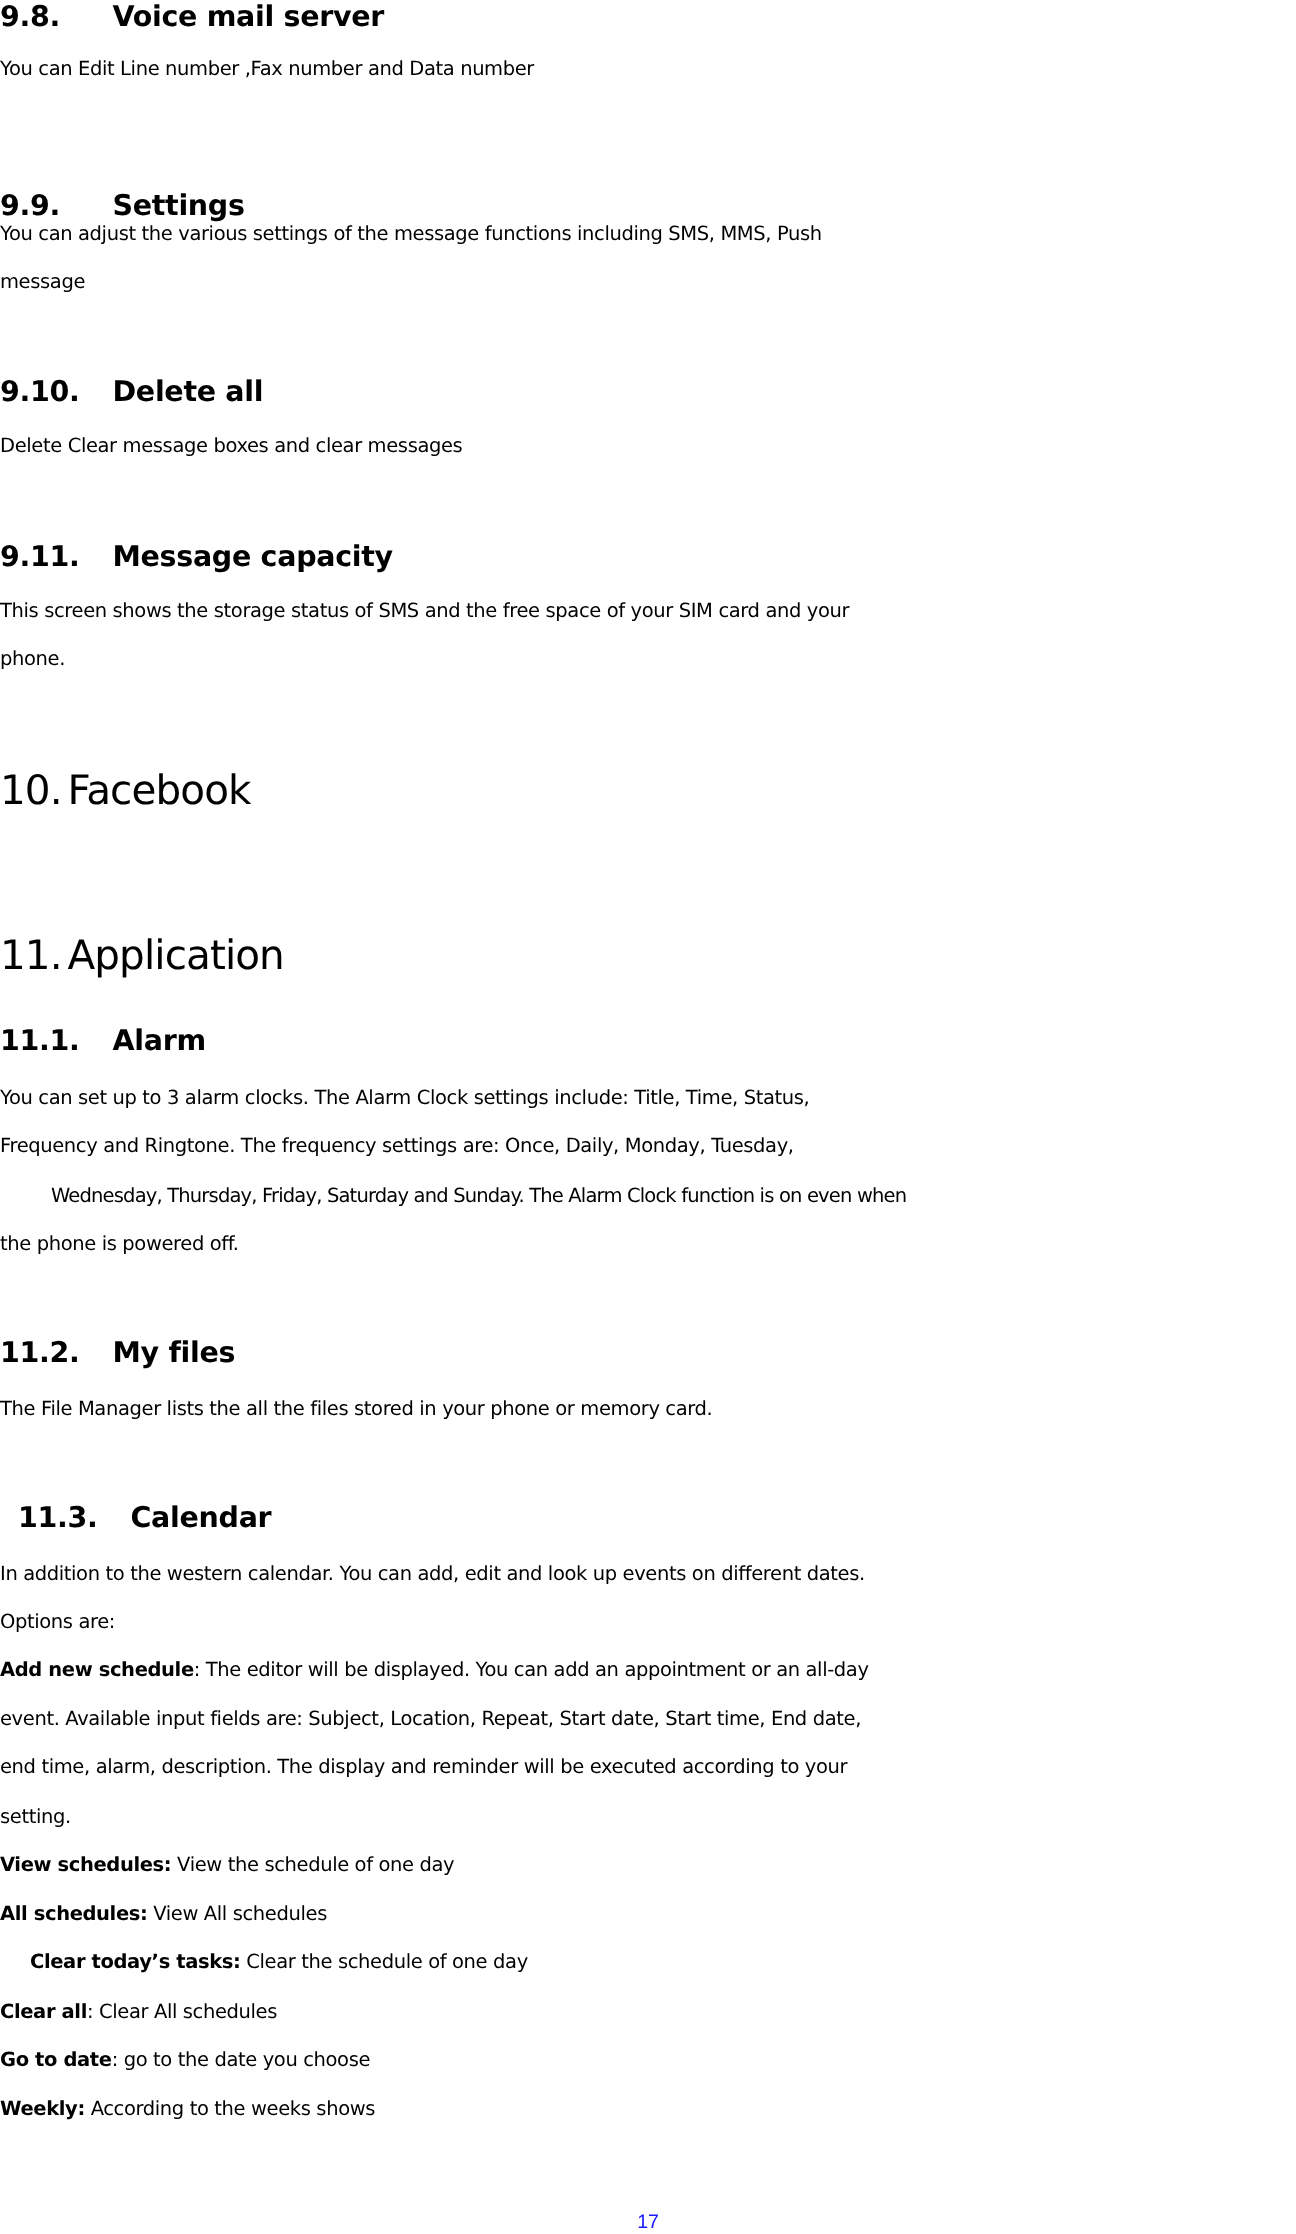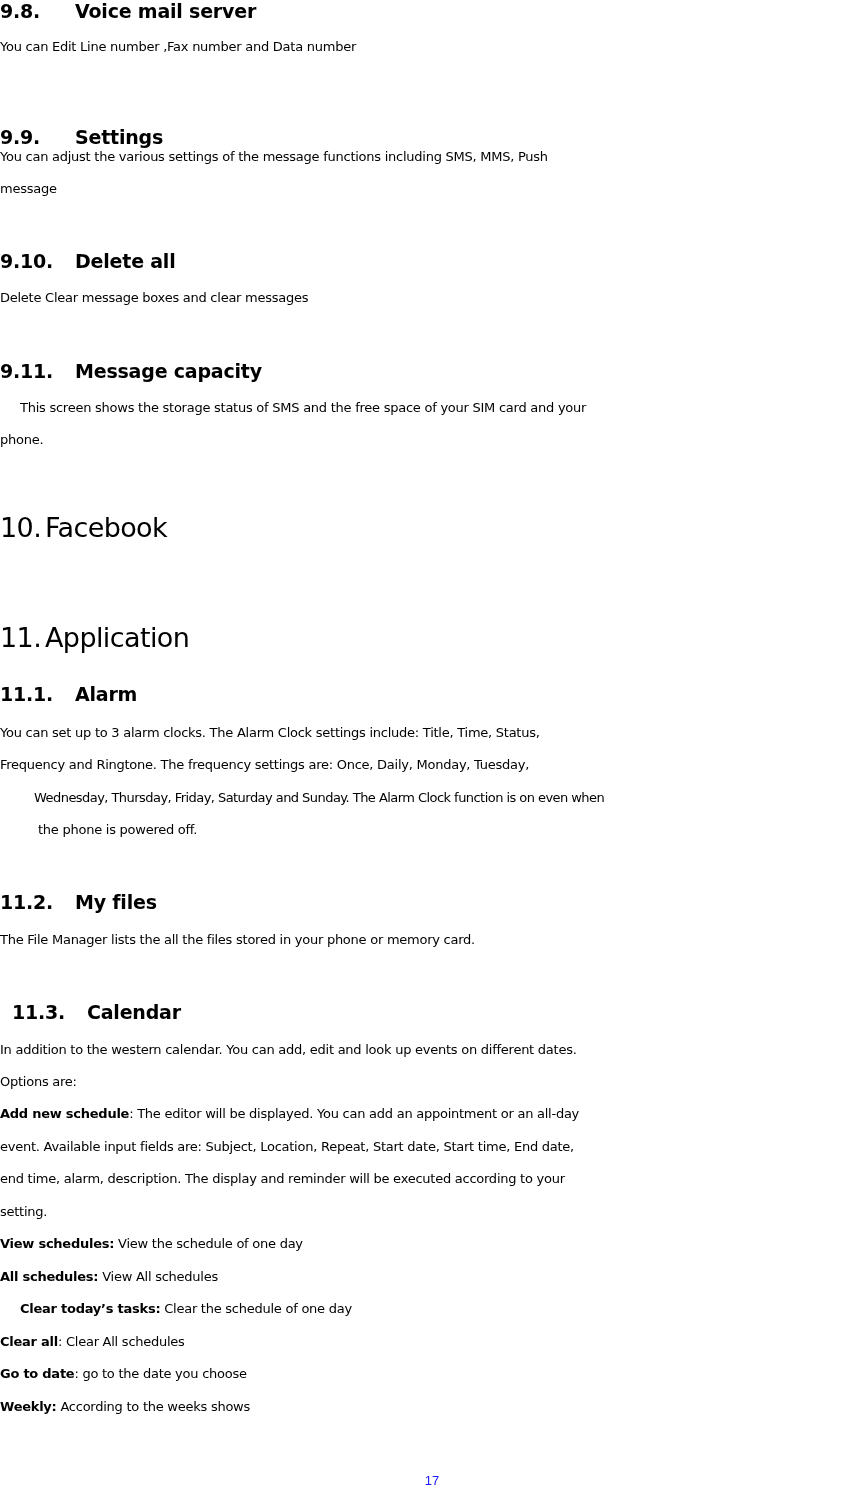--- a/index.html
+++ b/index.html
@@ -43,38 +43,38 @@
 <div class="abs p" style="top:173px;">message</div>
 
 <div class="abs h2" style="top:250px;">
   <span class="num">9.10.</span><span>Delete all</span>
 </div>
 <div class="abs p" style="top:282px;text-align:center;">Delete Clear message boxes and clear messages</div>
 
 <div class="abs h2" style="top:360px;">
   <span class="num">9.11.</span><span>Message capacity</span>
 </div>
-<div class="abs p" style="top:392px;padding-left:20px;">This screen shows the storage status of SMS and the free space of your SIM card and your</div>
+<div class="abs p" style="top:392px;">This screen shows the storage status of SMS and the free space of your SIM card and your</div>
 <div class="abs p" style="top:424px;">phone.</div>
 
 <div class="abs h1" style="top:512px;">
   <span class="num">10.</span><span>Facebook</span>
 </div>
 
 <div class="abs h1" style="top:622px;">
   <span class="num">11.</span><span>Application</span>
 </div>
 
 <div class="abs h2" style="top:683px;">
   <span class="num">11.1.</span><span>Alarm</span>
 </div>
 <div class="abs p" style="top:717px;">You can set up to 3 alarm clocks. The Alarm Clock settings include: Title, Time, Status,</div>
 <div class="abs p" style="top:749px;">Frequency and Ringtone. The frequency settings are: Once, Daily, Monday, Tuesday,</div>
 <div class="abs p" style="top:782px; letter-spacing:-0.55px;padding-left:34px;">Wednesday, Thursday, Friday, Saturday and Sunday. The Alarm Clock function is on even when</div>
-<div class="abs p" style="top:814px;padding-left:38px;">the phone is powered off.</div>
+<div class="abs p" style="top:814px;">the phone is powered off.</div>
 
 <div class="abs h2" style="top:891px;">
   <span class="num">11.2.</span><span>My files</span>
 </div>
 <div class="abs p" style="top:924px;">The File Manager lists the all the files stored in your phone or memory card.</div>
 
 <div class="abs h2" style="top:1001px;padding-left:12px;">
   <span class="num">11.3.</span><span>Calendar</span>
 </div>
 <div class="abs p" style="top:1034px;">In addition to the western calendar. You can add, edit and look up events on different dates.</div>

